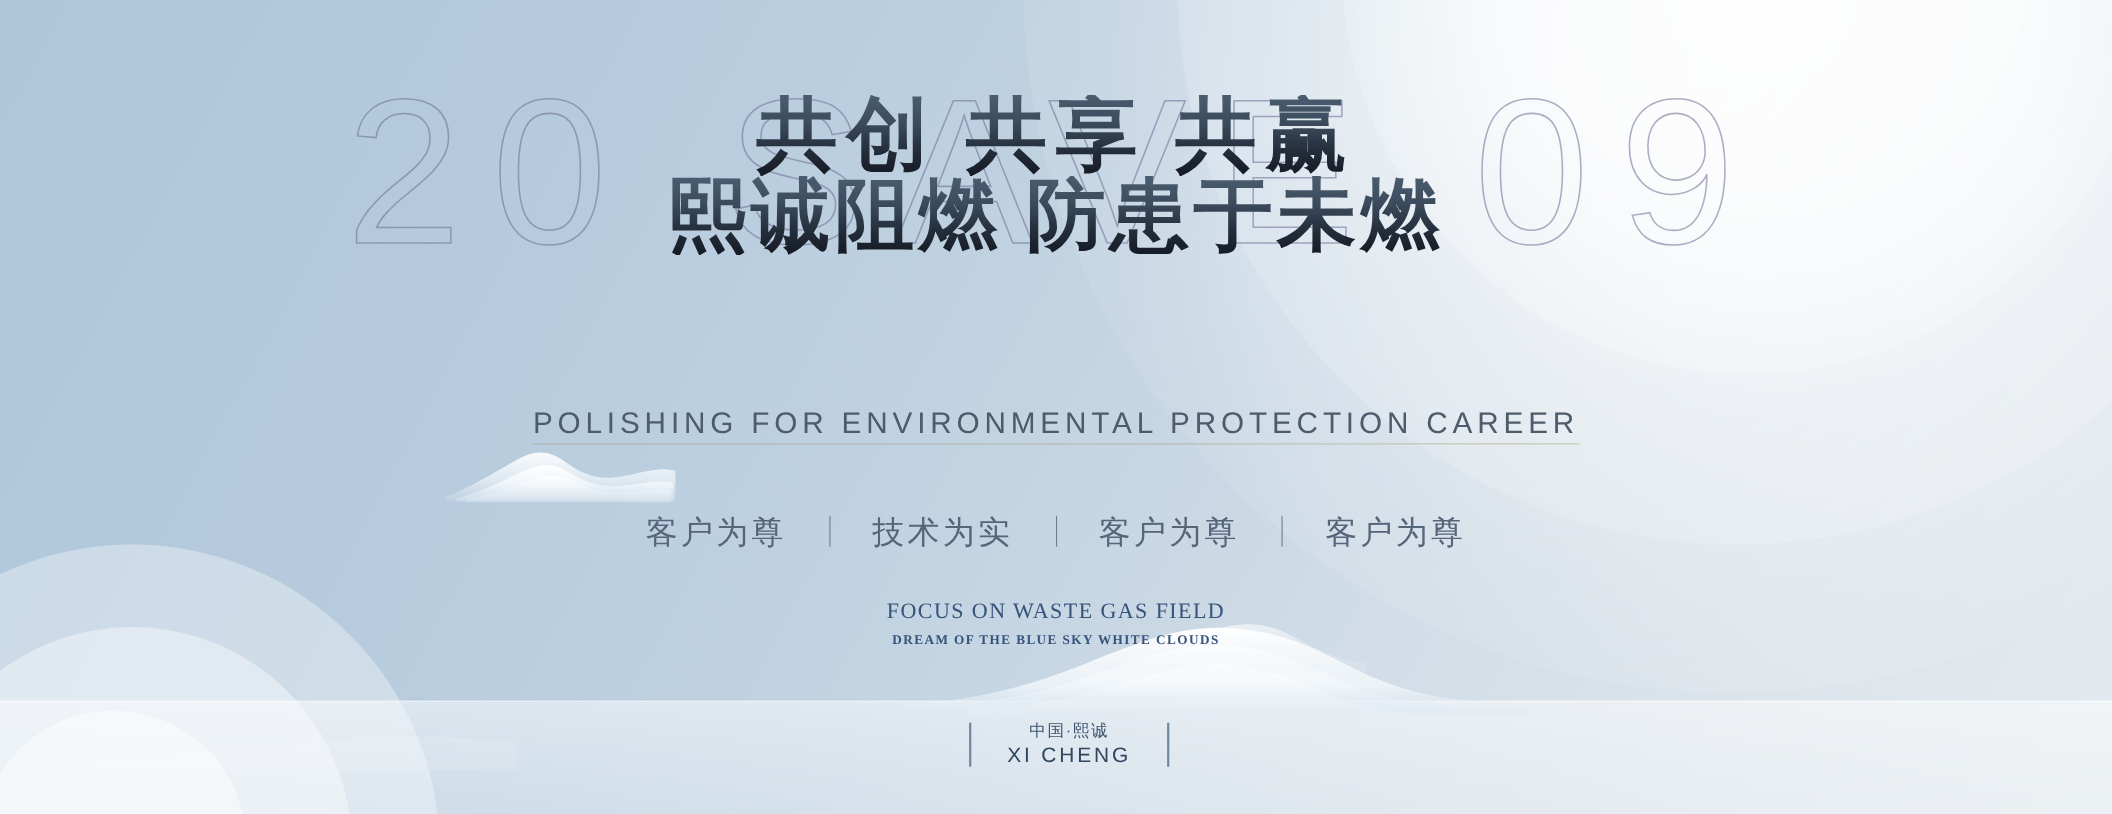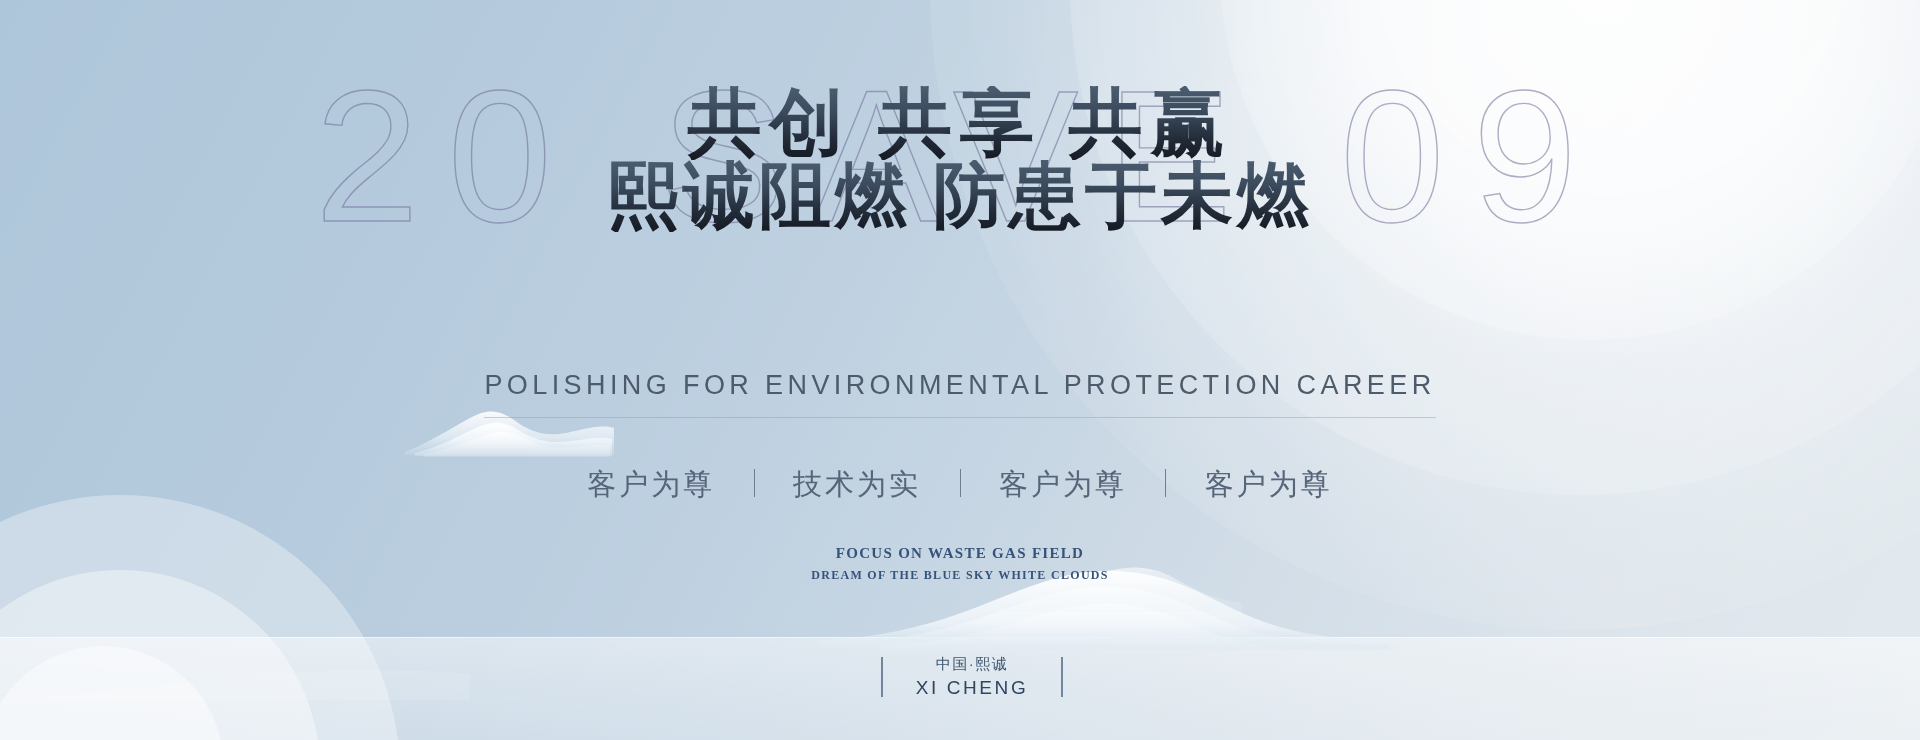--- a/index.html
+++ b/index.html
@@ -90,21 +90,21 @@
   .hl-1{font-size:74px;letter-spacing:8px;}
   .hl-2{font-size:72px;letter-spacing:4px;margin-top:0;}
 
   .tagline-wrap{
     position:absolute;left:0;right:0;top:370px;text-align:center;
   }
   .tagline{
     display:inline-block;
     font-size:27px;letter-spacing:4.4px;font-weight:400;
     color:#4d5b6b;
-    padding-bottom:16px;
+    padding-bottom:2px;
     border-bottom:1px solid rgba(160,158,120,0.45);
   }
 
   .values{
     position:absolute;left:0;right:0;top:465px;text-align:center;
     white-space:nowrap;
   }
   .value-item{
     display:inline-block;vertical-align:middle;
     font-size:29px;letter-spacing:3px;color:#56657a;font-weight:400;
@@ -113,21 +113,21 @@
     display:inline-block;vertical-align:middle;
     width:1px;height:28px;margin:0 34px;
     background:#6e7d90;position:relative;top:-2px;
   }
 
   .subserif{
     position:absolute;left:0;right:0;top:545px;text-align:center;
     font-family:"Liberation Serif","DejaVu Serif",serif;
     color:#36537a;
   }
-  .subserif .ss-1{display:block;font-size:15px;letter-spacing:1.3px;font-weight:700;}
+  .subserif .ss-1{display:block;font-size:20px;letter-spacing:1.3px;font-weight:400;}
   .subserif .ss-2{display:block;font-size:12px;letter-spacing:1.3px;font-weight:700;margin-top:6px;}
 
   .logo{
     position:absolute;left:0;right:0;top:655px;text-align:center;white-space:nowrap;margin-left:24px;
   }
   .logo-bar{
     display:inline-block;vertical-align:middle;
     width:2px;height:40px;background:#5d7490;opacity:.85;
   }
   .logo-text{

